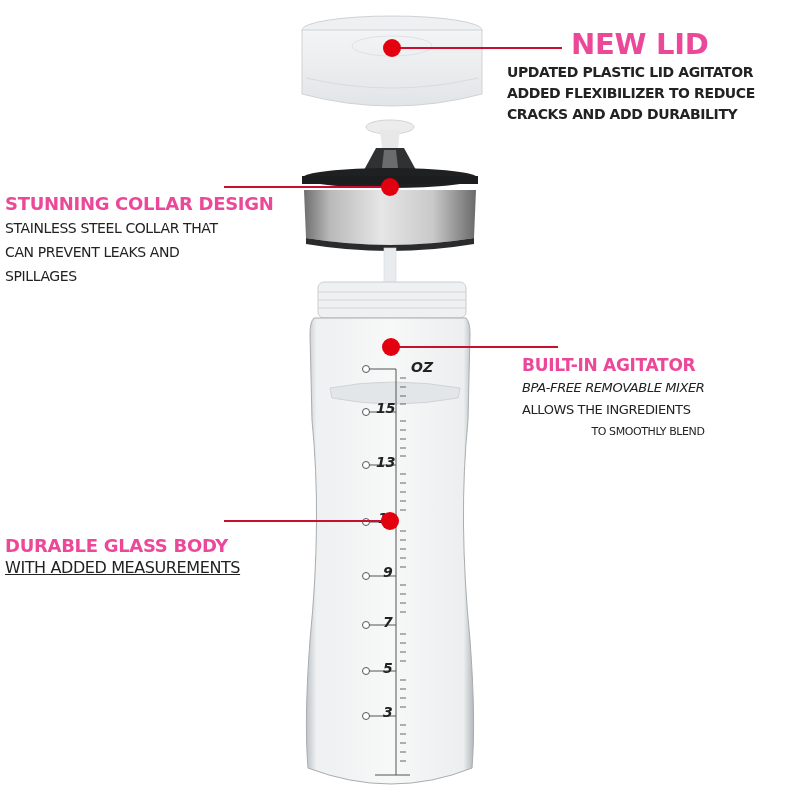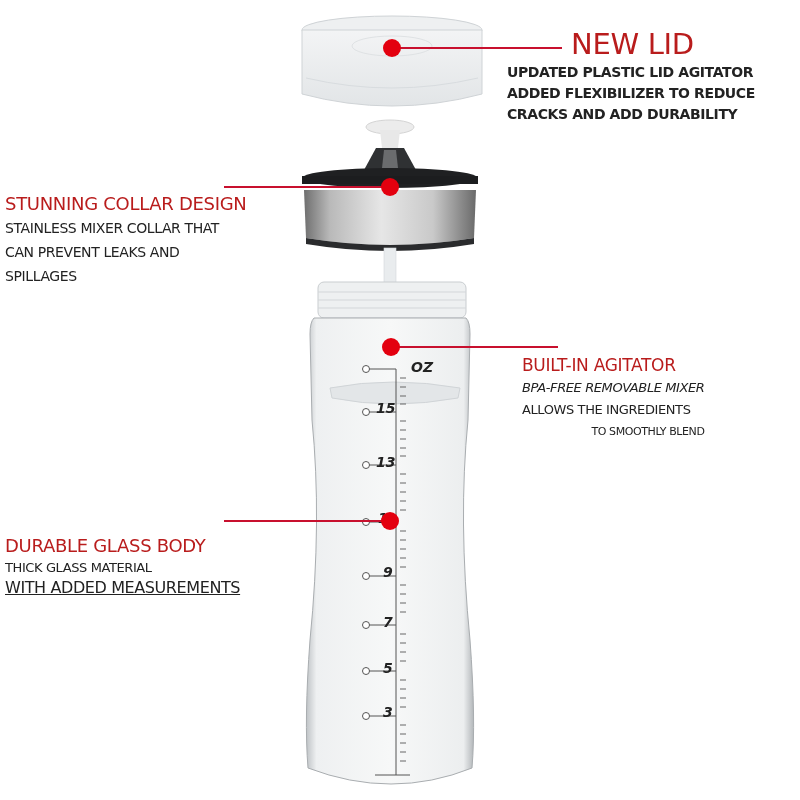--- a/index.html
+++ b/index.html
@@ -1,18 +1,18 @@
 <!DOCTYPE html>
 <html><head>
 <meta charset="utf-8">
 <style>
   html, body { margin: 0; padding: 0; background: #ffffff; }
   body { width: 800px; height: 800px; position: relative; overflow: hidden; font-family: "DejaVu Sans", sans-serif; }
   .abs { position: absolute; }
-  .callout-title { font-weight: normal; color: #b91c1c; letter-spacing: -0.3px; white-space: nowrap; }
+  .callout-title { font-weight: bold; color: #ec4899; letter-spacing: -0.3px; white-space: nowrap; }
   .callout-body { color: #222; white-space: nowrap; }
   .line { position: absolute; height: 2px; background: #c8102e; }
   .dot { position: absolute; width: 18px; height: 18px; border-radius: 50%; background: #e3000f; transform: translate(-50%, -50%); }
   .tick-label { position: absolute; font-size: 14px; font-weight: bold; font-style: italic; color: #222; }
   .ring { position: absolute; width: 6px; height: 6px; border: 1px solid #555; border-radius: 50%; background: #fff; }
 </style>
 </head>
 <body>
 
 <svg class="abs" style="left:0;top:0" width="800" height="800" viewBox="0 0 800 800">
@@ -154,29 +154,28 @@
 
 <div class="abs" style="left:507px;top:26px;">
   <div class="callout-title" style="font-size:29px;margin-left:64px;line-height:36px;">NEW LID</div>
   <div class="callout-body" style="font-size:14px;font-weight:bold;line-height:21px;letter-spacing:-0.4px;">UPDATED PLASTIC LID AGITATOR</div>
   <div class="callout-body" style="font-size:14px;font-weight:bold;line-height:21px;letter-spacing:-0.4px;">ADDED FLEXIBILIZER TO REDUCE</div>
   <div class="callout-body" style="font-size:14px;font-weight:bold;line-height:21px;letter-spacing:-0.4px;">CRACKS AND ADD DURABILITY</div>
 </div>
 
 <div class="abs" style="left:5px;top:192px;">
   <div class="callout-title" style="font-size:18px;line-height:24px;">STUNNING COLLAR DESIGN</div>
-  <div class="callout-body" style="font-size:14px;line-height:24px;letter-spacing:-0.4px;">STAINLESS MIXER COLLAR THAT</div>
+  <div class="callout-body" style="font-size:14px;line-height:24px;letter-spacing:-0.4px;">STAINLESS STEEL COLLAR THAT</div>
   <div class="callout-body" style="font-size:14px;line-height:24px;letter-spacing:-0.4px;">CAN PREVENT LEAKS AND</div>
   <div class="callout-body" style="font-size:14px;line-height:24px;letter-spacing:-0.4px;">SPILLAGES</div>
 </div>
 
 <div class="abs" style="left:522px;top:353px;">
   <div class="callout-title" style="font-size:17px;line-height:24px;">BUILT-IN AGITATOR</div>
   <div class="callout-body" style="font-size:13px;line-height:22px;letter-spacing:-0.4px;font-style:italic;">BPA-FREE REMOVABLE MIXER</div>
   <div class="callout-body" style="font-size:13px;line-height:22px;letter-spacing:-0.4px;">ALLOWS THE INGREDIENTS</div>
   <div class="callout-body" style="font-size:11px;line-height:22px;letter-spacing:-0.4px;text-align:right;">TO SMOOTHLY BLEND</div>
 </div>
 
 <div class="abs" style="left:5px;top:526px;margin-top:8px;">
   <div class="callout-title" style="font-size:18px;line-height:24px;">DURABLE GLASS BODY</div>
-  <div class="callout-body" style="font-size:13px;line-height:20px;letter-spacing:-0.4px;">THICK GLASS MATERIAL</div>
   <div class="callout-body" style="font-size:16px;line-height:20px;letter-spacing:-0.4px;text-decoration:underline;">WITH ADDED MEASUREMENTS</div>
 </div>
 
 </body></html>

